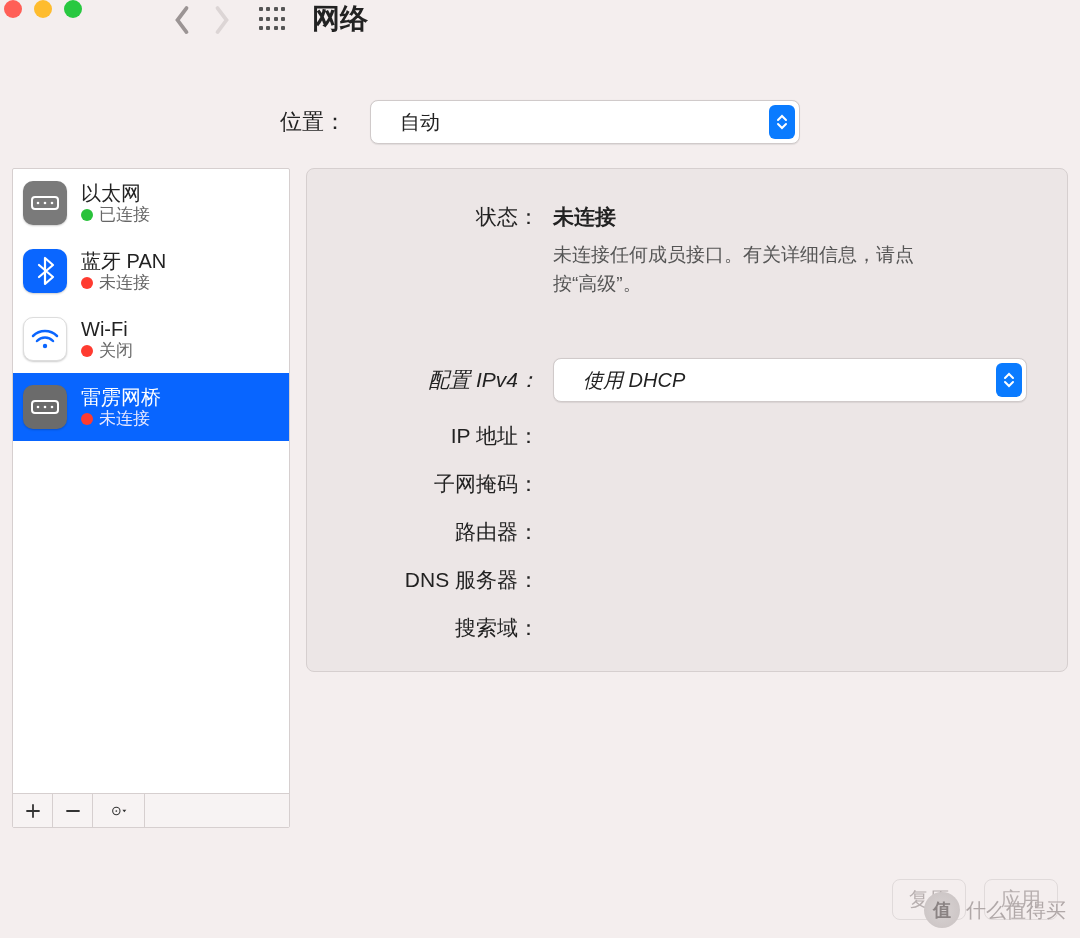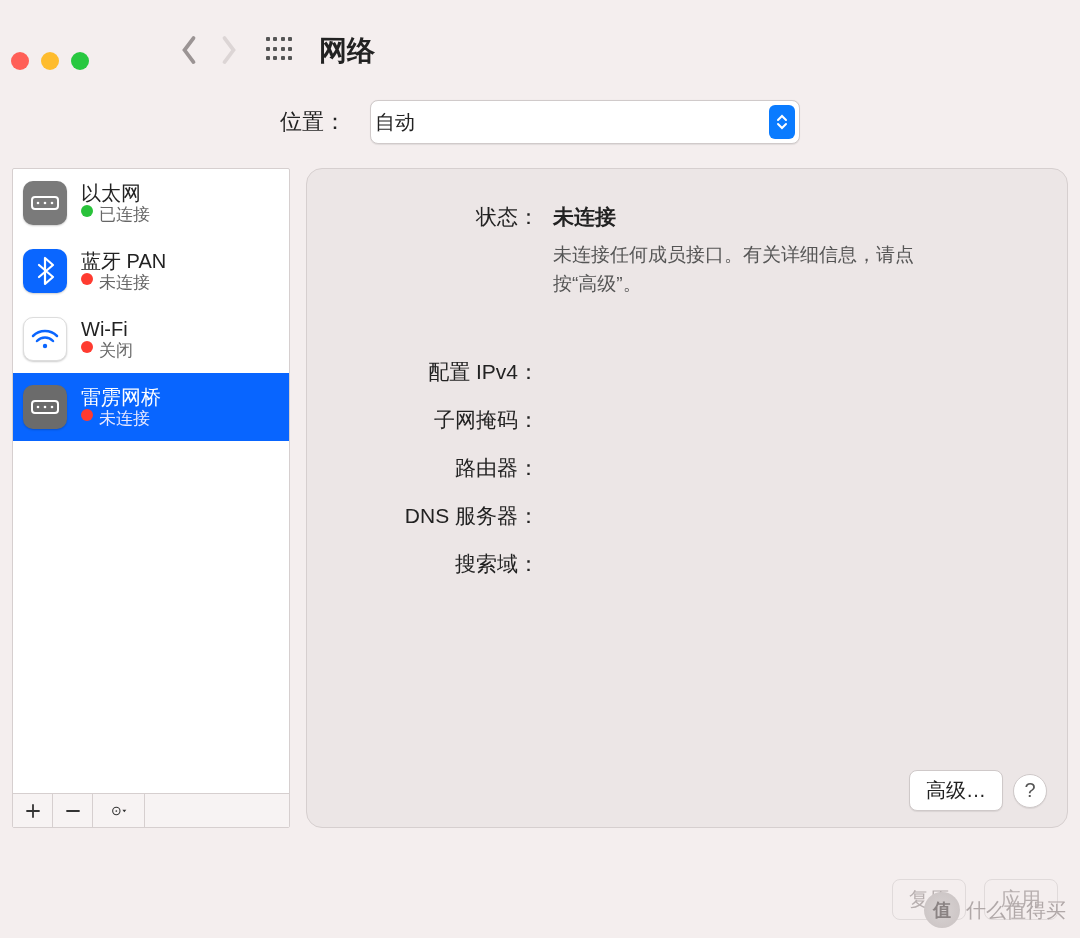--- a/index.html
+++ b/index.html
@@ -10,22 +10,22 @@
     background:#f4eeee;
     color:#222;
     font-size:20px;
     position:relative;
     overflow:hidden;
   }
   
   .titlebar {
     height:70px;
     display:flex;
-    align-items:flex-end;
-    padding:0 11px;
+    align-items:flex-start;
+    padding:0 4px;
   }
   .traffic { display:flex; gap:12px; margin-right:80px;}
   .dot { width:18px; height:18px; border-radius:50%; }
   .dot.red{background:#ff5f57;}
   .dot.yellow{background:#febc2e;}
   .dot.green{background:#28c840;}
   .navbtn {
     width:40px; height:40px; display:flex; align-items:center; justify-content:center;
     color:#888;
   }
@@ -47,21 +47,21 @@
   .searchwrap svg{width:20px;height:20px;flex-shrink:0;margin-right:6px;}
   .searchwrap input{border:0;background:transparent;outline:none;font-size:20px;color:#333;flex:1;}
   .searchwrap input::placeholder{color:#9e9494;}
 
   
   .locrow{ display:flex; align-items:center; justify-content:center; margin:30px 0 24px; gap:24px;}
   .locrow .lbl{font-size:22px;}
   .select {
     display:flex; align-items:center; justify-content:space-between;
     background:#fff; border:1px solid #d0caca; border-radius:8px;
-    height:44px; padding:0 4px 0 4px; font-size:20px;
+    height:44px; padding:0 4px 0 29px; font-size:20px;
     box-shadow:0 0.5px 1px rgba(0,0,0,0.08);
   }
   .select.loc{width:430px;}
   .select .stepper{
     width:26px; height:34px; background:#0a7bff; border-radius:6px;
     display:flex; flex-direction:column; align-items:center; justify-content:center;
     color:#fff;
   }
   .select .stepper svg{width:12px;height:8px;display:block;}
 
@@ -89,21 +89,21 @@
     display:flex;align-items:center;justify-content:center;
     flex-shrink:0;
     box-shadow:0 1px 2px rgba(0,0,0,0.2);
   }
   .icon.ether{background:#7a7a7a;color:#fff;}
   .icon.bt{background:#0a66ff;color:#fff;}
   .icon.wifi{background:#fff;border:1px solid #ddd;color:#0a66ff;}
   .icon.tb{background:#6b6b6b;color:#fff;}
   .svc .info{display:flex;flex-direction:column;line-height:1.2;}
   .svc .name{font-size:20px;font-weight:500;}
-  .svc .statusline{display:flex;gap:6px;font-size:17px;}
+  .svc .statusline{display:flex;align-items:center;gap:6px;font-size:17px;}
   .statusline .sdot{width:12px;height:12px;border-radius:50%;}
   .sdot.green{background:#29c23a;}
   .sdot.red{background:#ff3b30;}
   .svc:not(.selected) .statusline{color:#666;}
   .svc.selected .statusline{color:#e8e8ff;}
 
   .sidebar-footer{
     height:34px;
     border-top:1px solid #d6cfcf;
     display:flex;
@@ -115,22 +115,22 @@
     display:flex;align-items:center;justify-content:center;
     font-size:20px; color:#333;
   }
   .sidebar-footer .fbtn svg{width:16px;height:16px;}
   .sidebar-footer .spacer{flex:1;}
 
   .main{
     flex:1;
     background:#ece6e6;
     border:1px solid #d6cfcf;
-    border-radius:16px;
-    height:660px;
+    border-radius:8px;
+    height:504px;
     padding:28px 40px 16px 16px;
     position:relative;
   }
   .row{display:flex; align-items:flex-start; margin-bottom:10px;}
   .row .rlbl{width:230px; text-align:right; padding-right:14px; font-size:21px; padding-top:6px;}
   .row .rval{flex:1; font-size:21px; padding-top:6px;}
   .row.status .rval .bold{font-weight:600;}
   .row.status .rval .desc{color:#555; font-size:19px; margin-top:10px; line-height:1.5; max-width:390px;}
   .row.ipv4 .select{flex:1;}
   .row.gap{height:40px;}
@@ -326,45 +326,56 @@
     <div class="row status">
       <div class="rlbl">状态：</div>
       <div class="rval">
         <div class="bold">未连接</div>
         <div class="desc">未连接任何成员接口。有关详细信息，请点按“高级”。</div>
       </div>
     </div>
 
     <div class="row gap"></div>
 
-    <div class="row ipv4" style="align-items:center;">
+    <div class="row ipv4" style="align-items:center;font-style:italic;">
       <div class="rlbl" style="padding-top:0">配置 IPv4：</div>
-    </div>
-
+      <div class="select" style="flex:1;">
+        <span>使用 DHCP</span>
+        <span class="stepper">
+          <svg viewBox="0 0 12 8">
+              <path d="M2 6 L6 2 L10 6" stroke="#fff" stroke-width="2" fill="none" stroke-linecap="round"></path>
+            </svg>
+          <svg viewBox="0 0 12 8">
+              <path d="M2 2 L6 6 L10 2" stroke="#fff" stroke-width="2" fill="none" stroke-linecap="round"></path>
+            </svg>
+        </span>
+      </div>
+    </div>
+
+    <div class="fieldrow">
+      <div class="rlbl">IP 地址：</div>
+      <div></div>
+    </div>
     <div class="fieldrow">
       <div class="rlbl">子网掩码：</div>
       <div></div>
     </div>
     <div class="fieldrow">
       <div class="rlbl">路由器：</div>
       <div></div>
     </div>
     <div class="fieldrow">
       <div class="rlbl">DNS 服务器：</div>
       <div></div>
     </div>
     <div class="fieldrow">
       <div class="rlbl">搜索域：</div>
       <div></div>
     </div>
 
-    <div class="main-footer">
-      <div class="btn">高级…</div>
-      <div class="helpbtn">?</div>
-    </div>
   </div>
 </div>
 
 <div class="bottom-btns">
   <div class="btn">复原</div>
   <div class="btn">应用</div>
 </div>
 
 <div class="watermark">
   <div class="badge">值</div>

